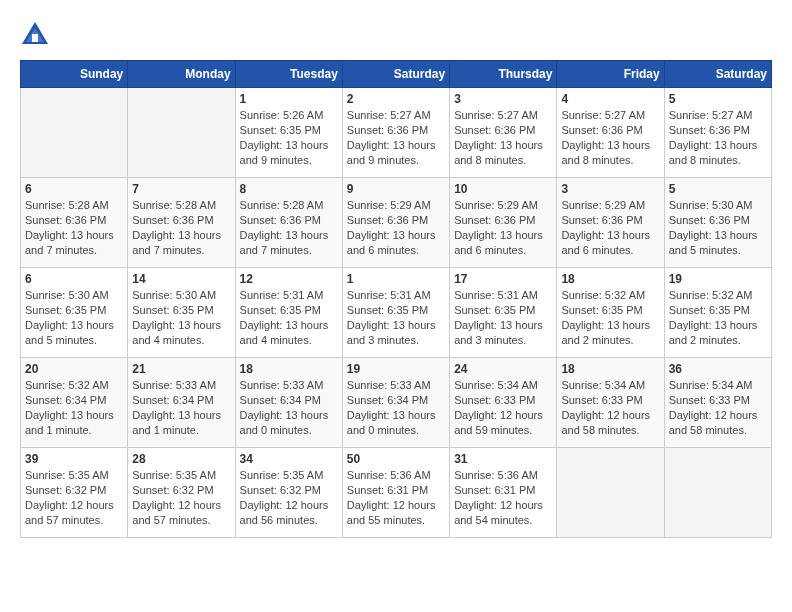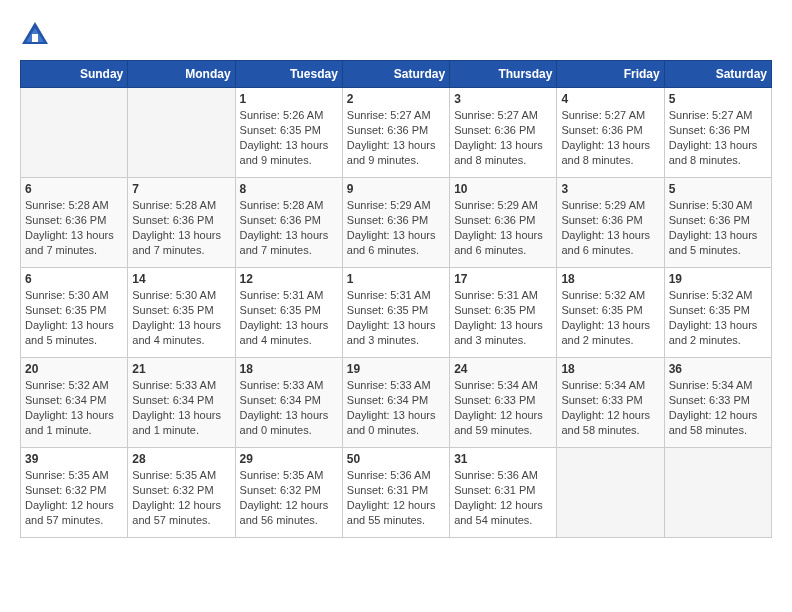--- a/index.html
+++ b/index.html
@@ -303,21 +303,21 @@
 Sunset: 6:32 PM
 Daylight: 12 hours and 57 minutes.</div>
         </td>
         <td>
           <span class="day-num">28</span>
           <div class="day-info">Sunrise: 5:35 AM
 Sunset: 6:32 PM
 Daylight: 12 hours and 57 minutes.</div>
         </td>
         <td>
-          <span class="day-num">29</span>
+          <span class="day-num">34</span>
           <div class="day-info">Sunrise: 5:35 AM
 Sunset: 6:32 PM
 Daylight: 12 hours and 56 minutes.</div>
         </td>
         <td>
           <span class="day-num">50</span>
           <div class="day-info">Sunrise: 5:36 AM
 Sunset: 6:31 PM
 Daylight: 12 hours and 55 minutes.</div>
         </td>

